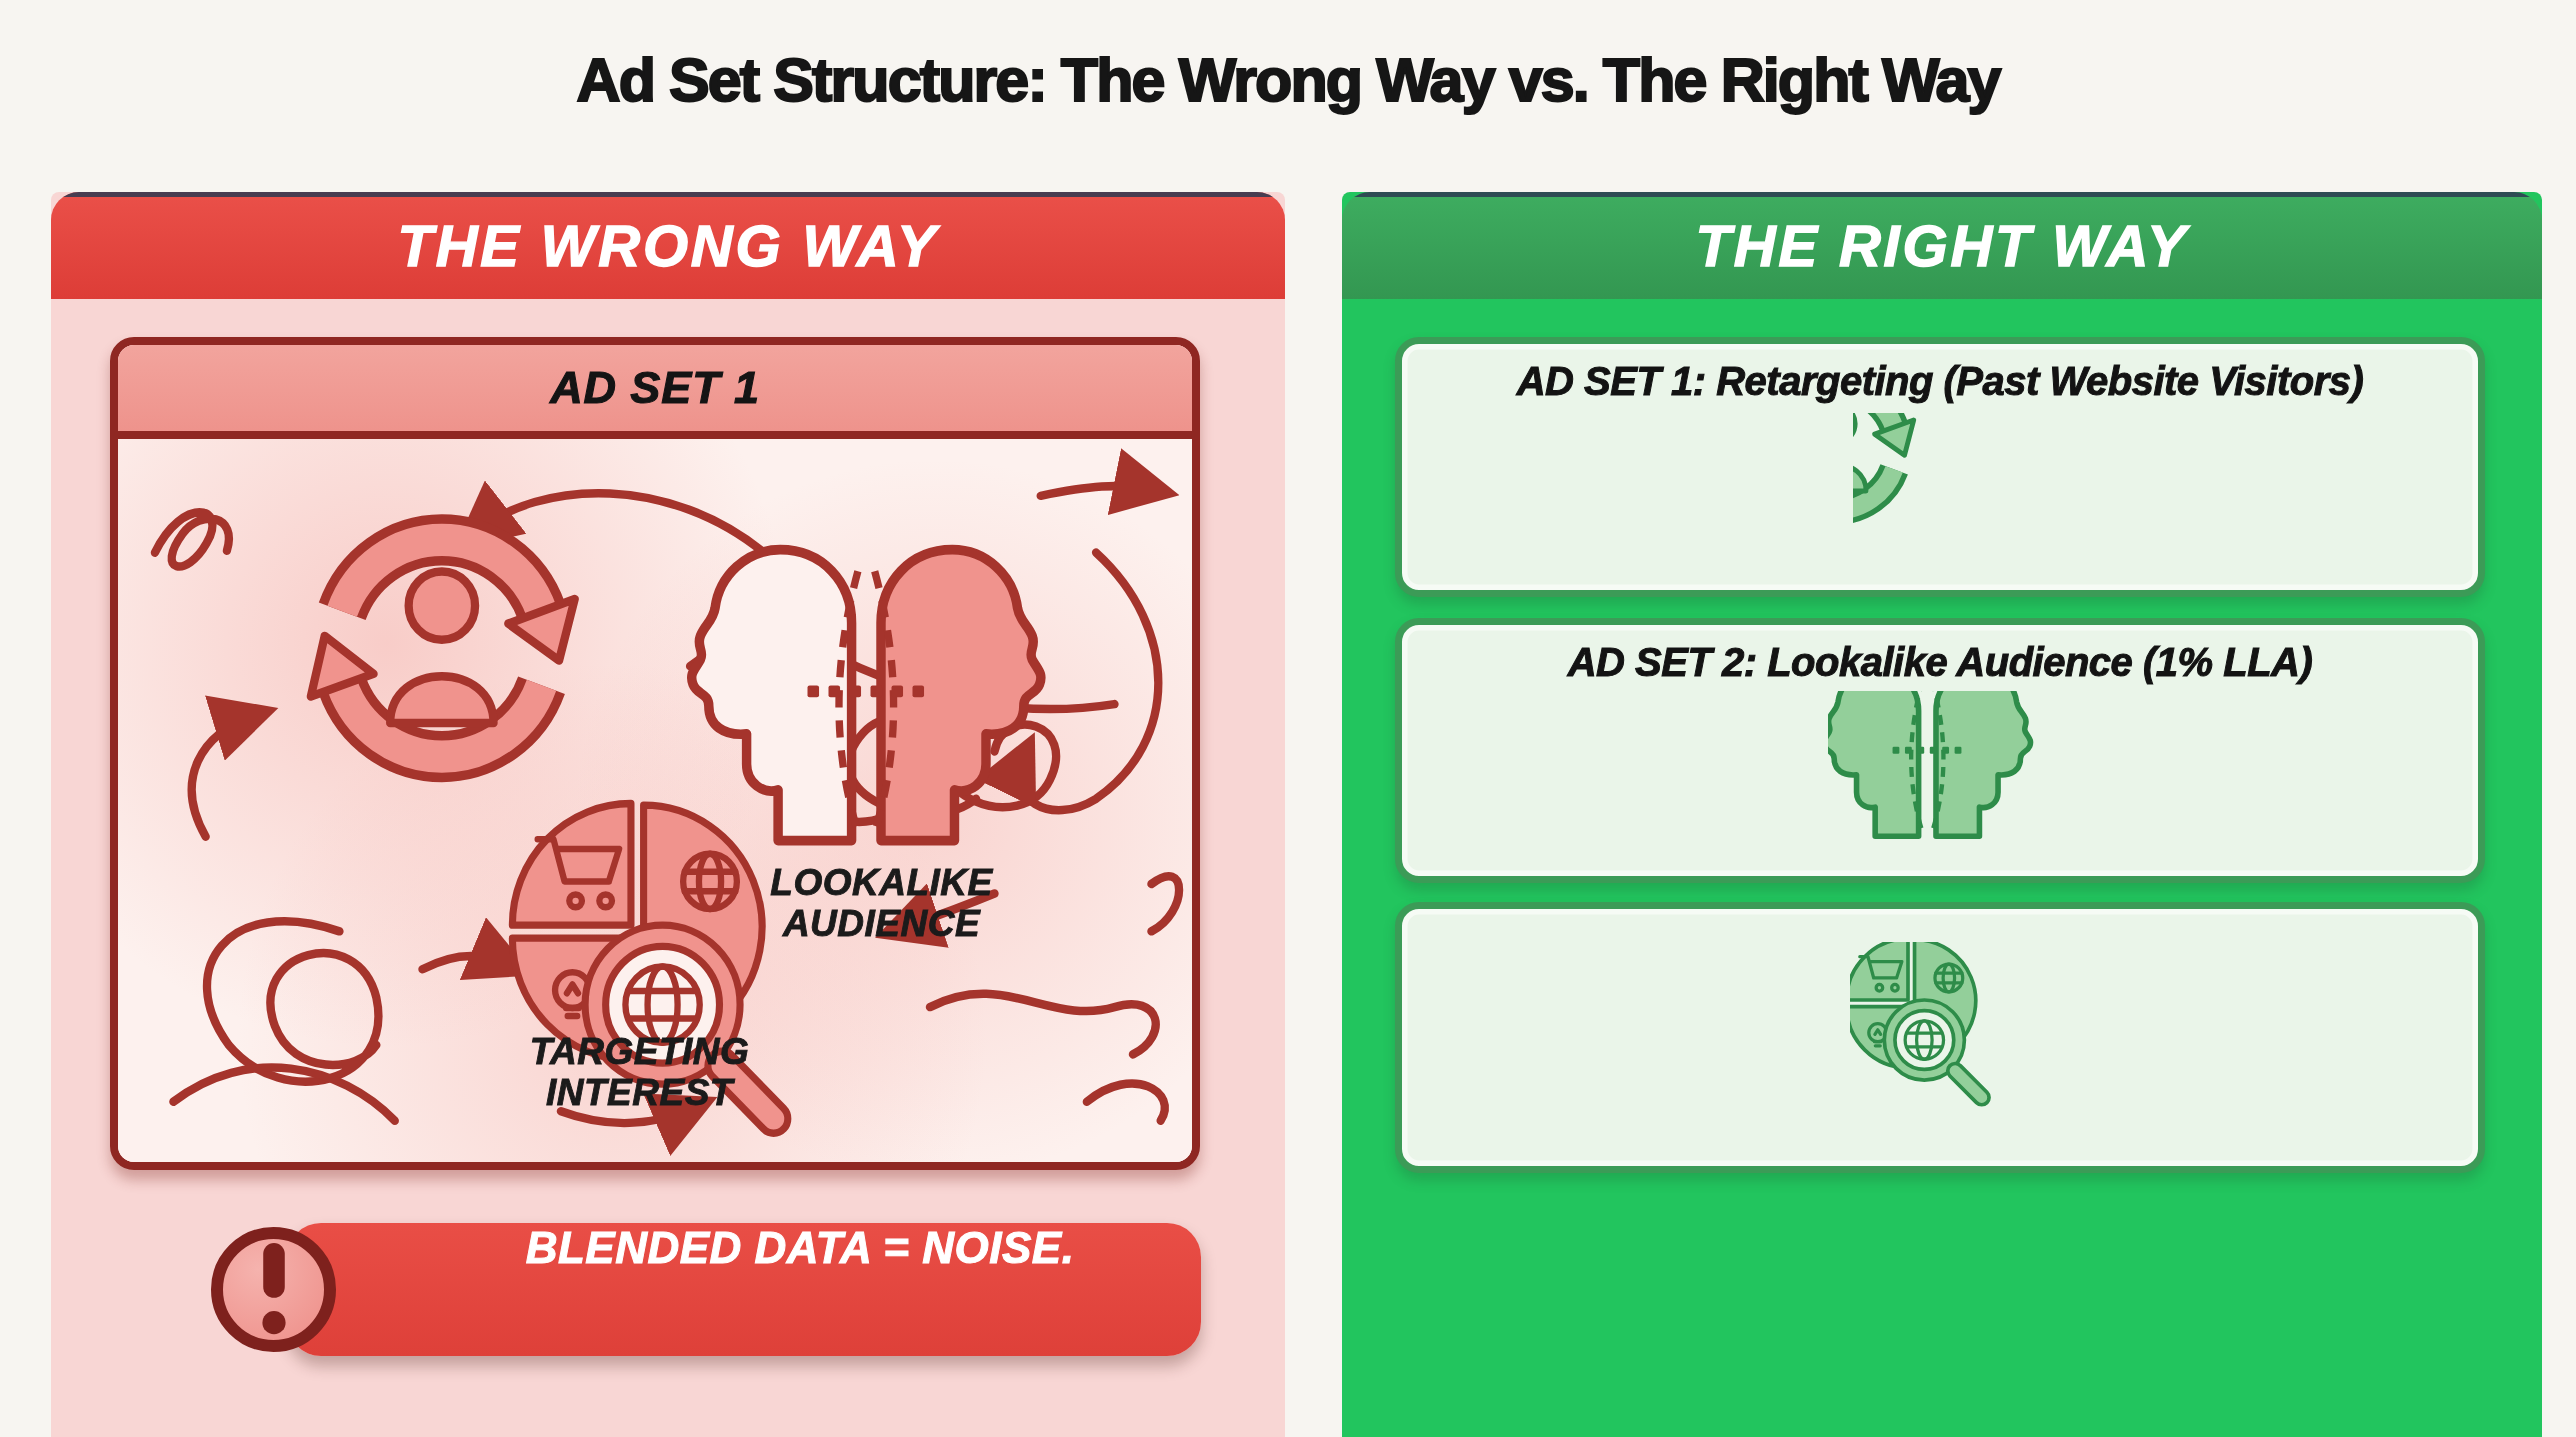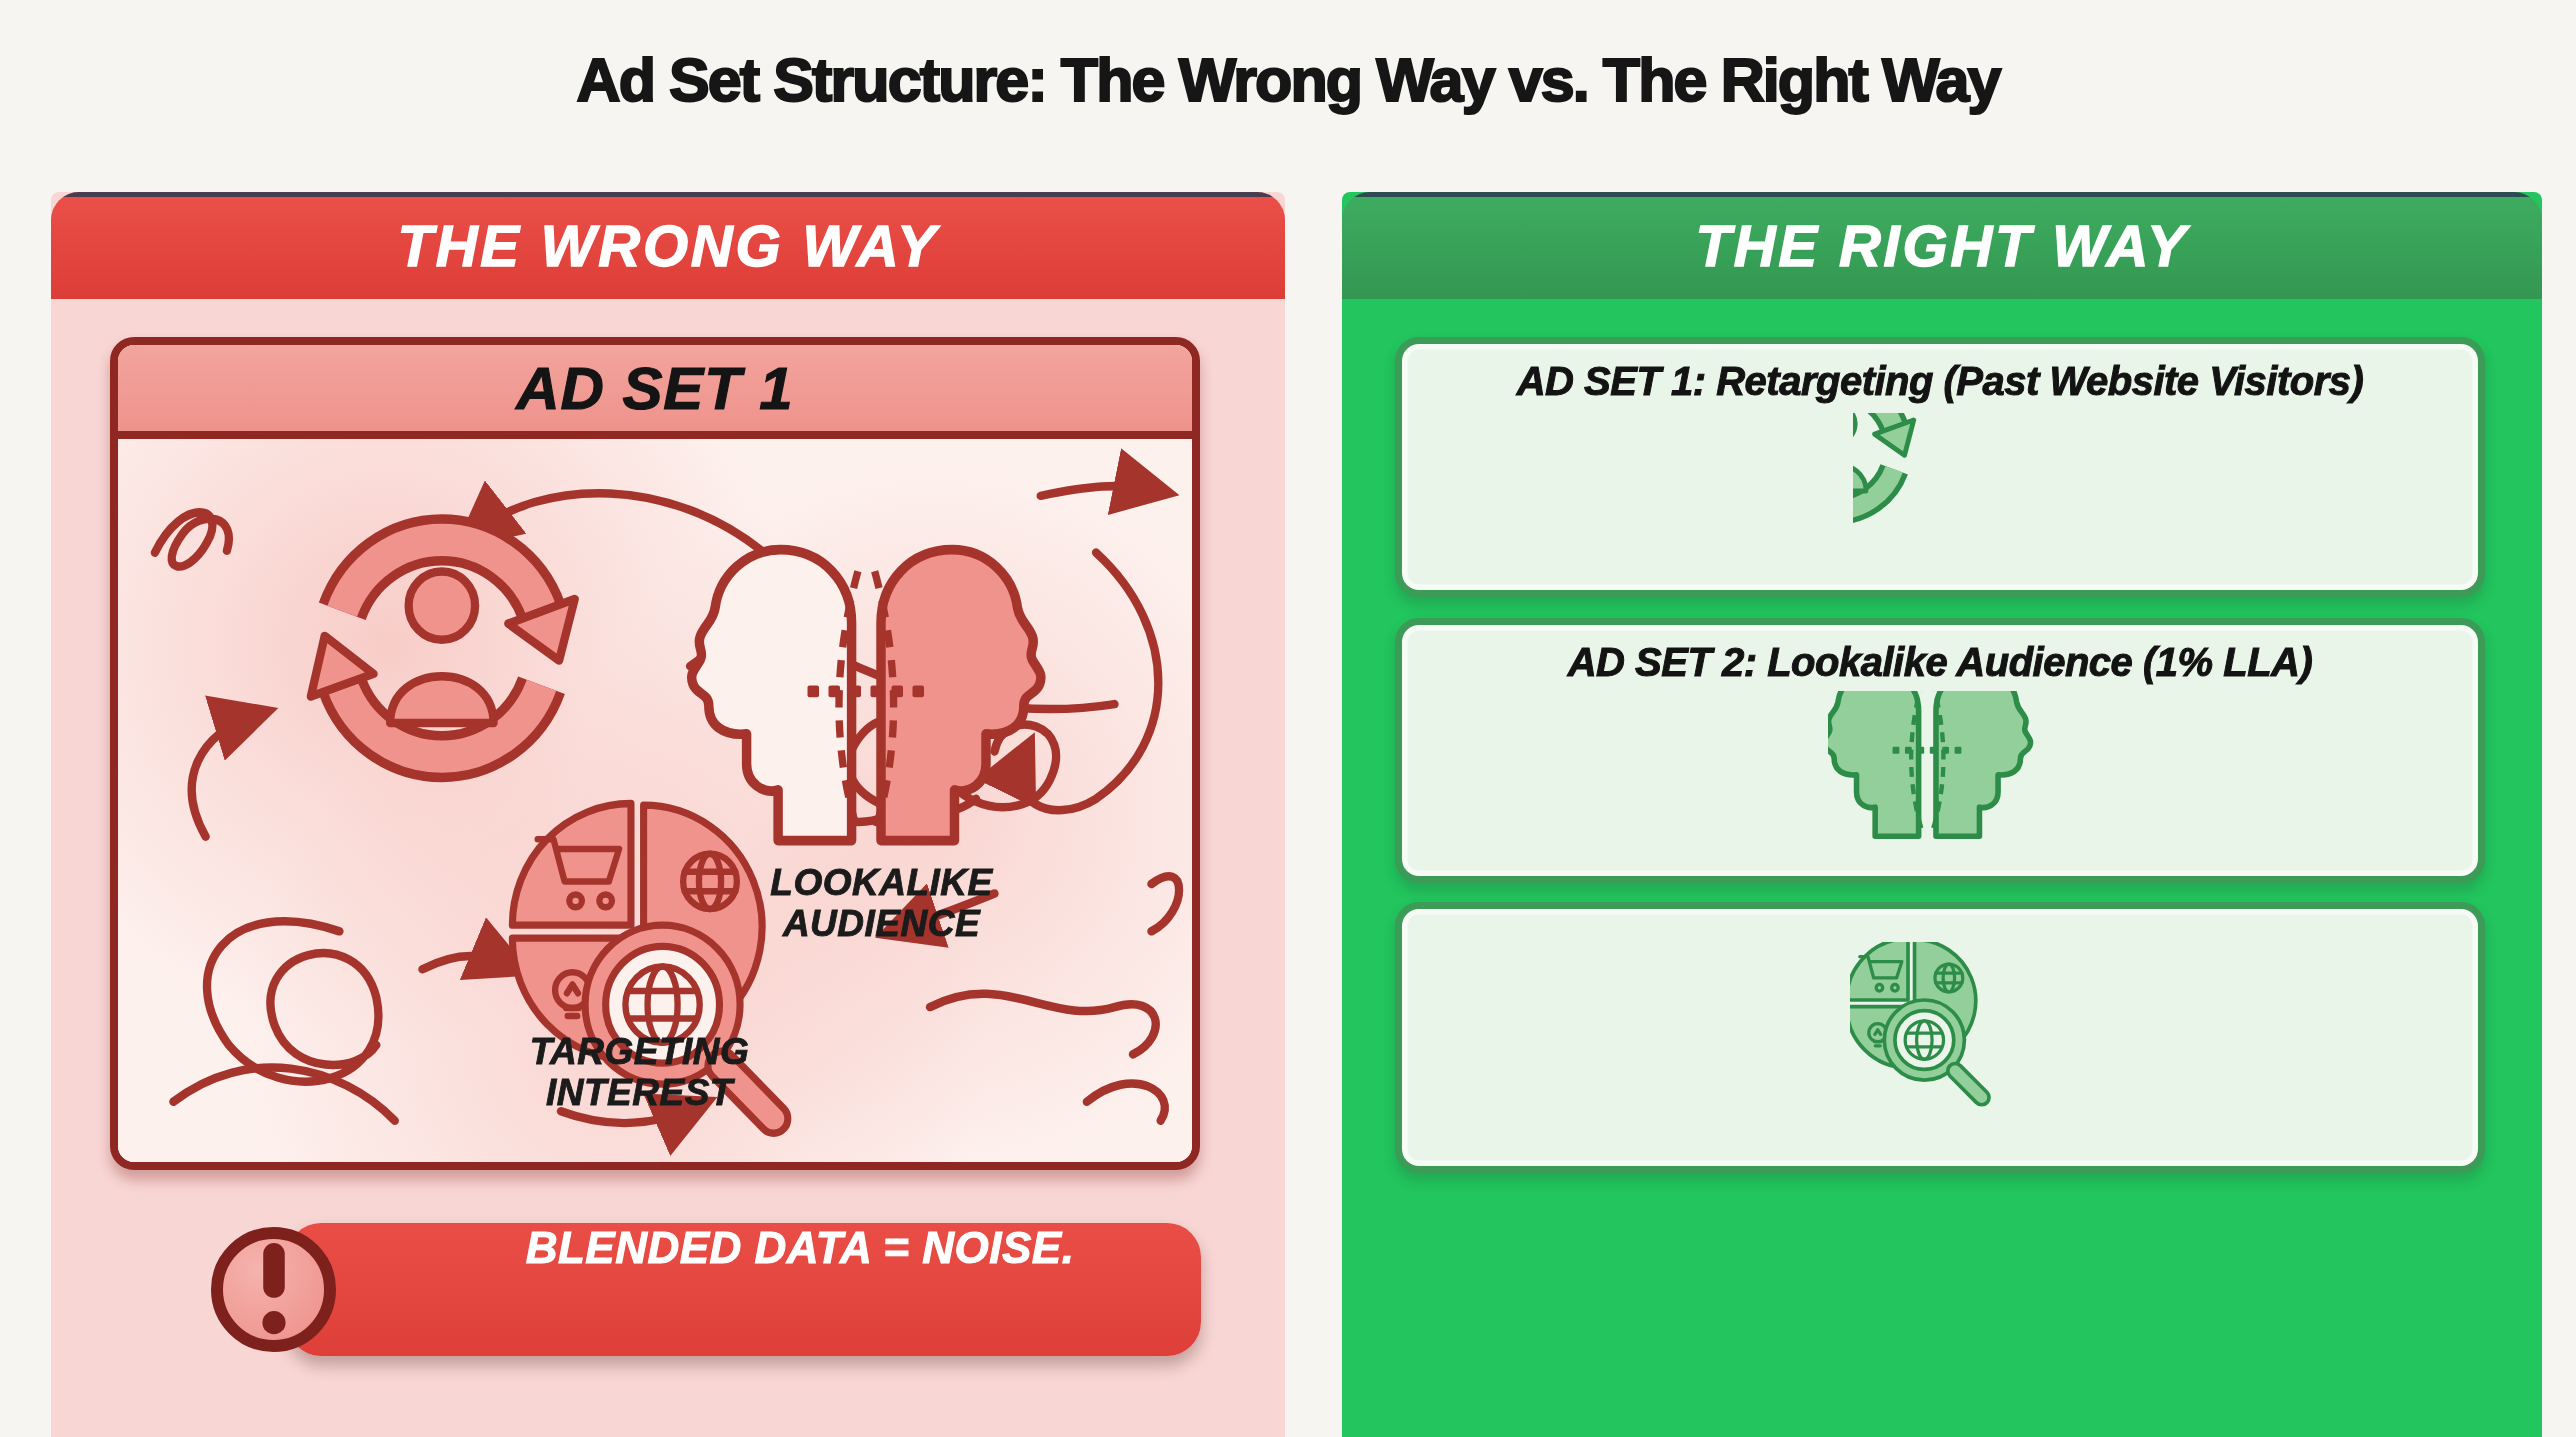--- a/index.html
+++ b/index.html
@@ -33,21 +33,21 @@
   .adset-box{
     position:absolute;left:59px;top:145px;width:1090px;height:833px;
     background:#FDF0EE;border:8.4px solid #8F2722;border-radius:24px;
     box-shadow:0 9.4px 13px rgba(120,25,20,.30);
     overflow:hidden;box-sizing:border-box;
   }
   .adset-strip{
     height:86px;background:linear-gradient(#F2A49D,#EE938C);
     border-bottom:8.4px solid #8F2722;
     display:flex;align-items:center;justify-content:center;
-    font-size:60px;font-weight:700;color:#141414;-webkit-text-stroke:1.1px #141414;letter-spacing:0.9px;
+    font-size:45px;font-weight:700;color:#141414;-webkit-text-stroke:1.1px #141414;letter-spacing:0.9px;
   }
   .illustration{
     position:relative;width:100%;height:730px;
     background:
       radial-gradient(circle at 25% 28%, rgba(242,160,154,.45), rgba(242,160,154,0) 42%),
       radial-gradient(circle at 76% 52%, rgba(242,160,154,.35), rgba(242,160,154,0) 40%),
       radial-gradient(circle at 46% 82%, rgba(242,160,154,.35), rgba(242,160,154,0) 45%),
       #FDF1EE;
   }
   .illustration svg.chaos{position:absolute;inset:0;width:100%;height:100%;}

